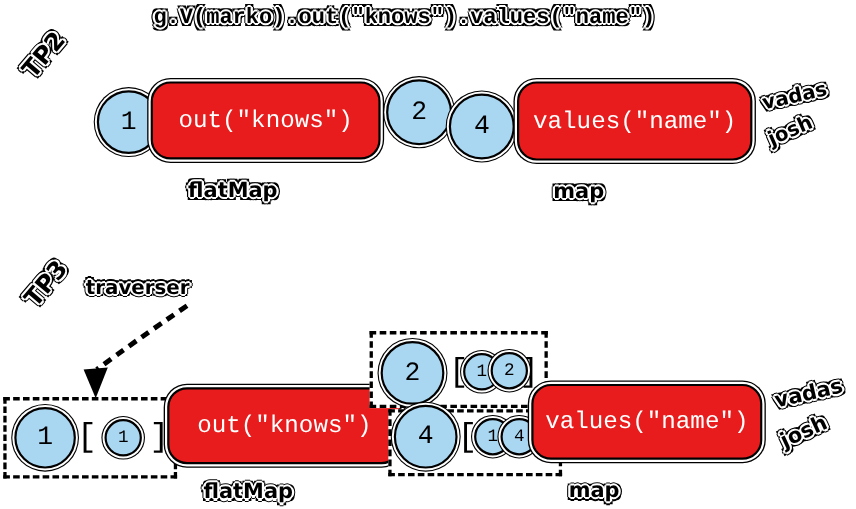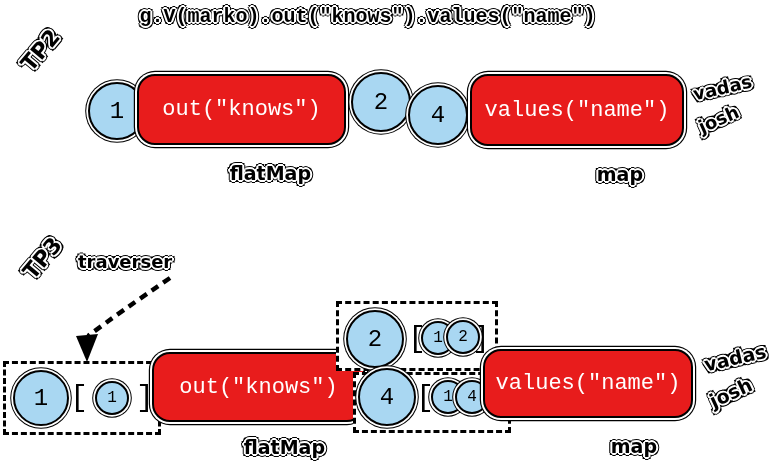--- a/index.html
+++ b/index.html
@@ -30,21 +30,21 @@
     background:#a9d7f2;border:2.5px solid #000;border-radius:50%;
     box-shadow:0 0 0 1.8px #fff, 0 0 0 2.8px #000;
     display:flex;align-items:center;justify-content:center;
     font-family:"Liberation Mono","DejaVu Sans Mono",monospace;color:#000;
   }
   .dashedbox{background:#fff;border:3px dashed #000;}
   .bracket{
     font-family:"Liberation Mono","DejaVu Sans Mono",monospace;
     font-size:30px;color:#000;line-height:1;
   }
-  .caption{font-size:19px;text-align:right;}
+  .caption{font-size:19px;text-align:left;}
   .rotlabel{font-size:22px;transform-origin:left top;}
   .output{font-size:18px;transform-origin:left top;}
   .anno{font-size:18px;text-align:right;}
 </style>
 </head>
 <body>
 
 <div id="canvas">
 
   <div class="abs sticker mono title" style="left:120px;top:5px;width:495px;">g.V(marko).out("knows").values("name")</div>

